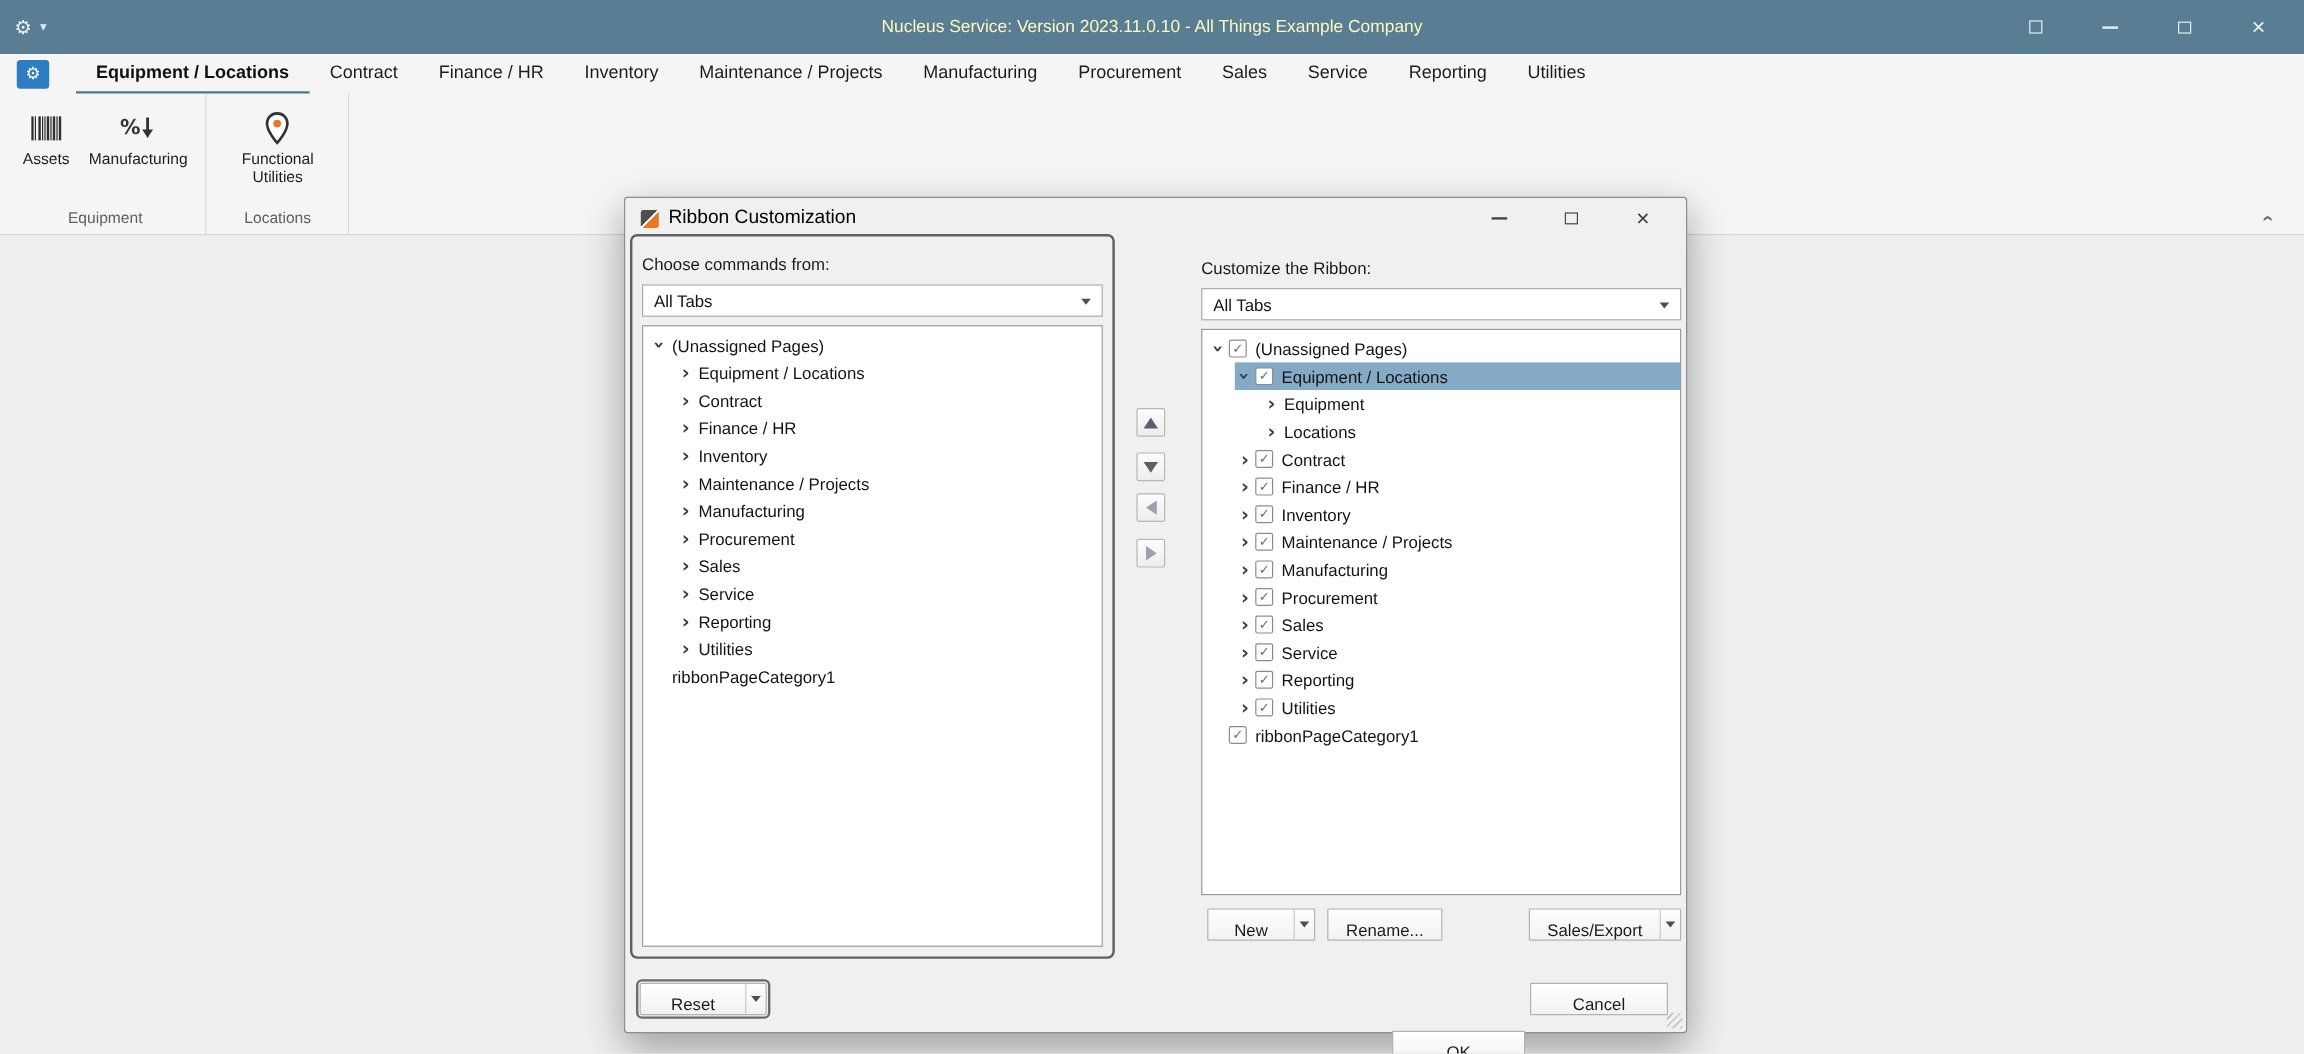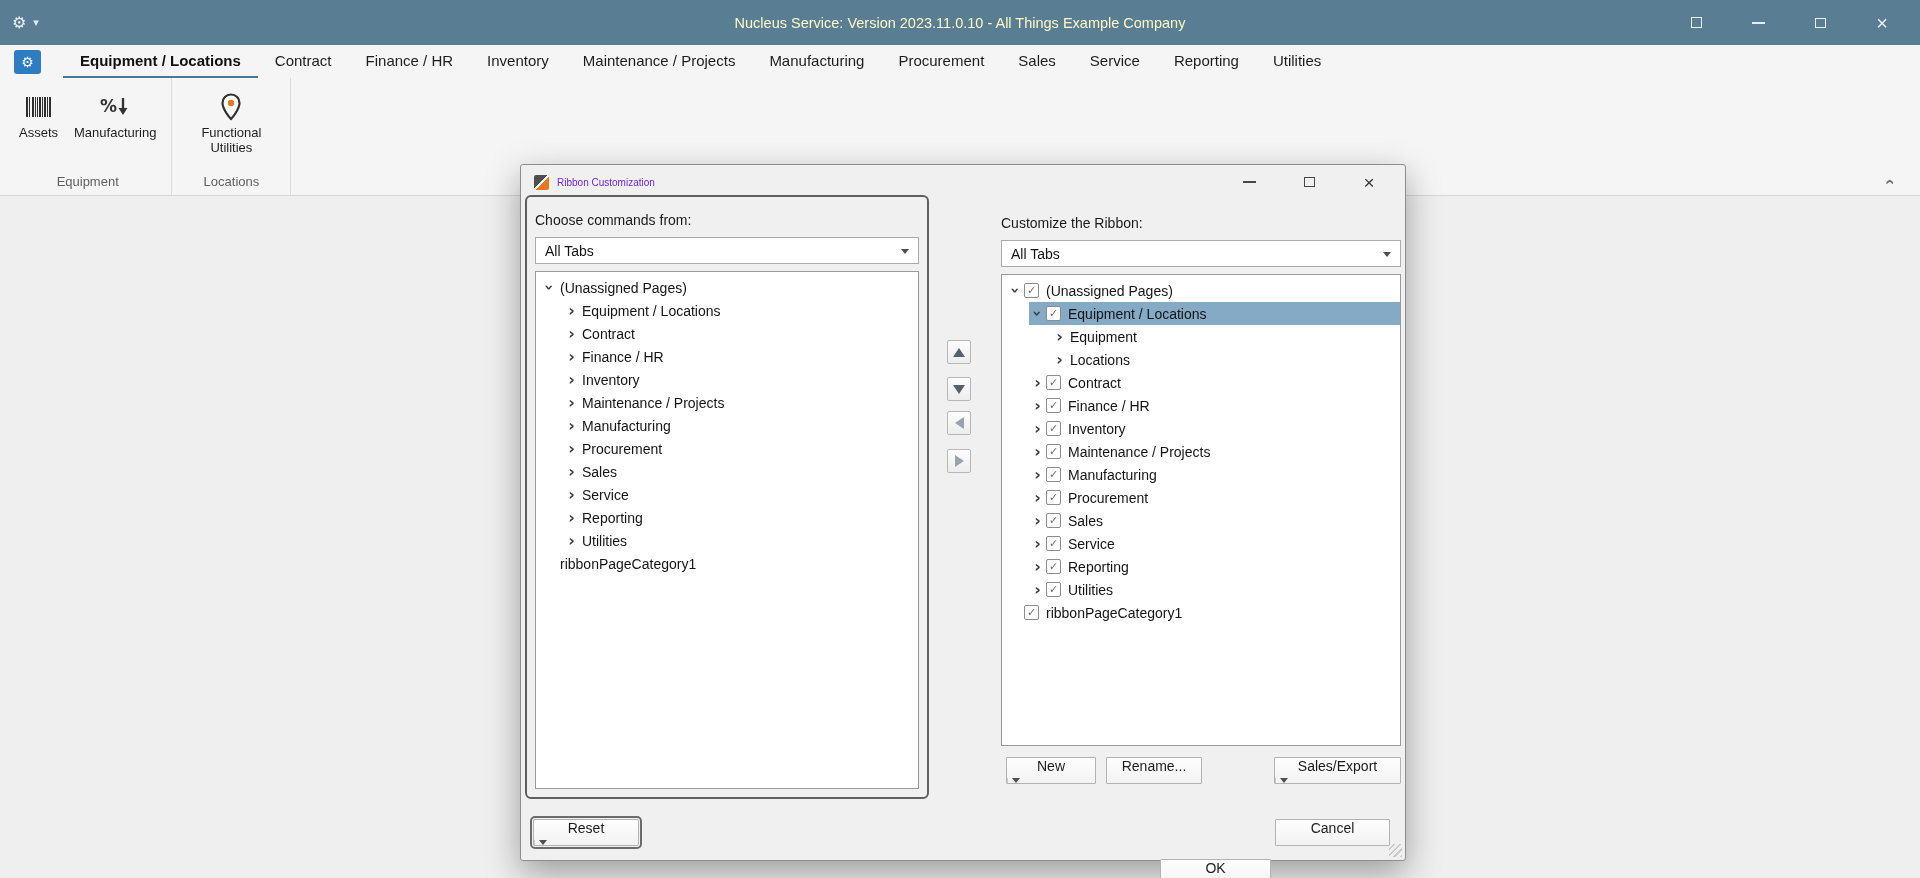--- a/index.html
+++ b/index.html
@@ -66,21 +66,21 @@
   .dialog {
     position:absolute; left:520px; top:164px; width:886px; height:697px;
     background:#f0f0f0; border:1px solid #8d8d8d; border-radius:3px;
     box-shadow:0 12px 34px rgba(0,0,0,0.35);
   }
   .dlg-titlebar { position:absolute; left:0; top:0; width:100%; height:34px; display:flex; align-items:center; padding:0 10px; }
   .dlg-icon {
     width:15px; height:15px; border-radius:2px; margin-left:3px;
     background:linear-gradient(135deg,#4f4f4f 0 46%,#ffffff 46% 54%,#e87722 54% 100%);
   }
-  .dlg-title { margin-left:8px; font-size:10px; color:#6d28d9; }
+  .dlg-title { margin-left:8px; font-size:16px; color:#000000; }
   .dlg-btns { margin-left:auto; display:flex; align-items:center; gap:32px; padding-right:12px; }
   .dbtn { width:28px; height:24px; display:flex; align-items:center; justify-content:center; }
 
   .dlg-label { font-size:14px; color:#1a1a1a; height:18px; }
 
   .combo {
     position:relative; margin-top:7px; height:27px; background:#ffffff;
     border:1px solid #ababab; display:flex; align-items:center;
     padding:0 24px 0 9px; font-size:14px; color:#141414;
   }
@@ -125,23 +125,23 @@
   }
   .pos-up { top:175px; } .pos-down { top:212px; } .pos-left { top:246px; } .pos-right { top:284px; }
   .tri { display:block; width:0; height:0; }
   .tri-up   { border-left:6px solid transparent; border-right:6px solid transparent; border-bottom:9px solid #55616d; }
   .tri-down { border-left:6px solid transparent; border-right:6px solid transparent; border-top:9px solid #55616d; }
   .tri-left { border-top:6px solid transparent; border-bottom:6px solid transparent; border-right:9px solid #9aa3ac; }
   .tri-right{ border-top:6px solid transparent; border-bottom:6px solid transparent; border-left:9px solid #9aa3ac; }
 
   
   .btn {
-    display:inline-flex; align-items:center; height:27px;
+    display:inline-flex; align-items:flex-end; height:27px;
     background:linear-gradient(#fefefe,#f2f2f2); border:1px solid #b3b3b3;
-    font-size:14px; color:#1c1c1c; border-radius:1px;flex-direction:column;
+    font-size:14px; color:#1c1c1c; border-radius:1px;
   }
   .btn .btn-main { flex:1; text-align:center; padding:0 8px; white-space:nowrap; }
   .btn-caret { width:17px; align-self:stretch; display:flex; align-items:center; justify-content:center; border-left:1px solid #c8c8c8; }
   .btn-caret::after {
     content:""; width:0; height:0;
     border-left:4px solid transparent; border-right:4px solid transparent; border-top:5px solid #4f4f4f;
   }
   .btnrow { display:flex; gap:10px; margin-top:11px; padding-left:5px; }
   .newbtn { width:90px; }
   .renamebtn { width:96px; justify-content:center; }

